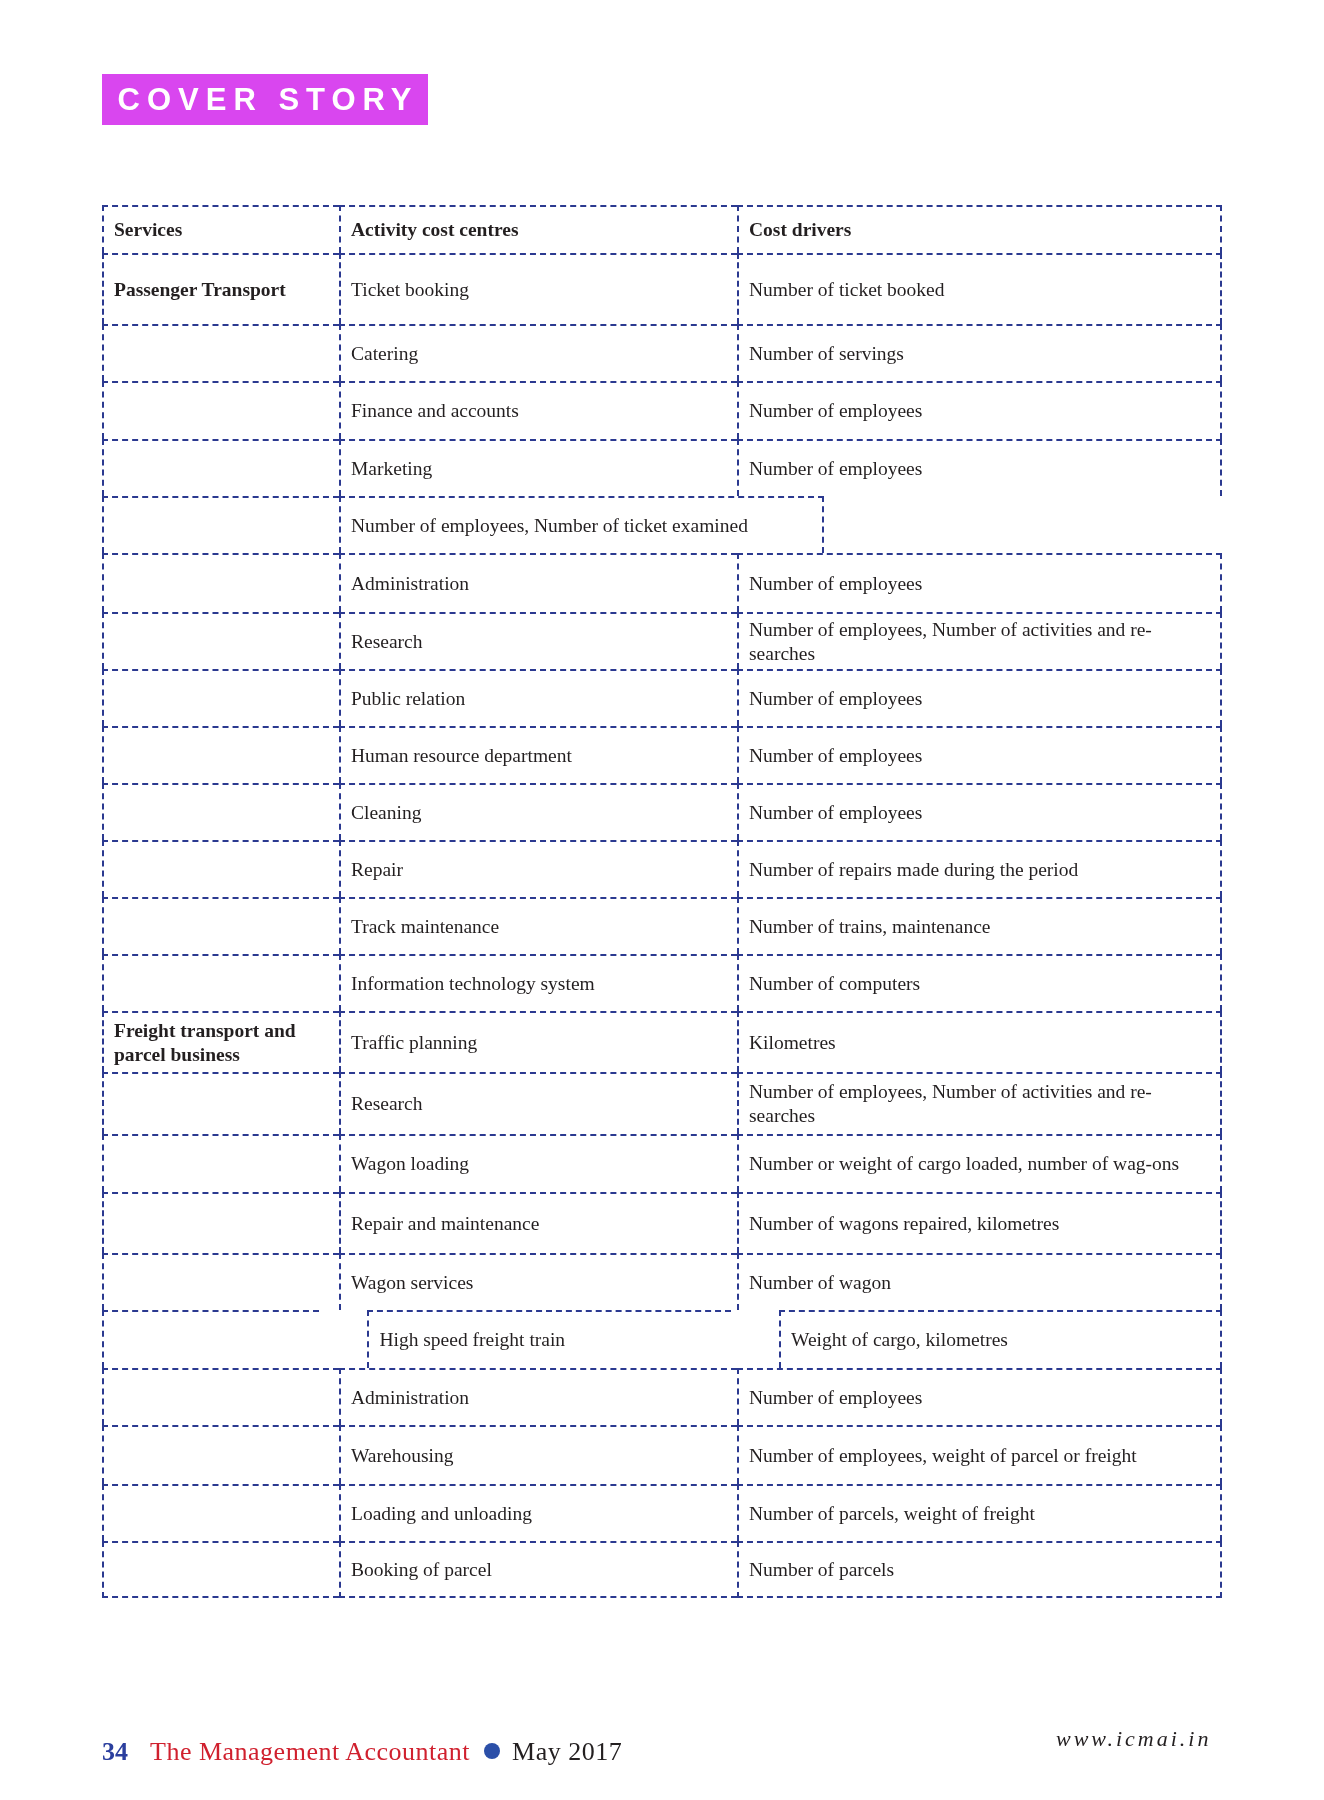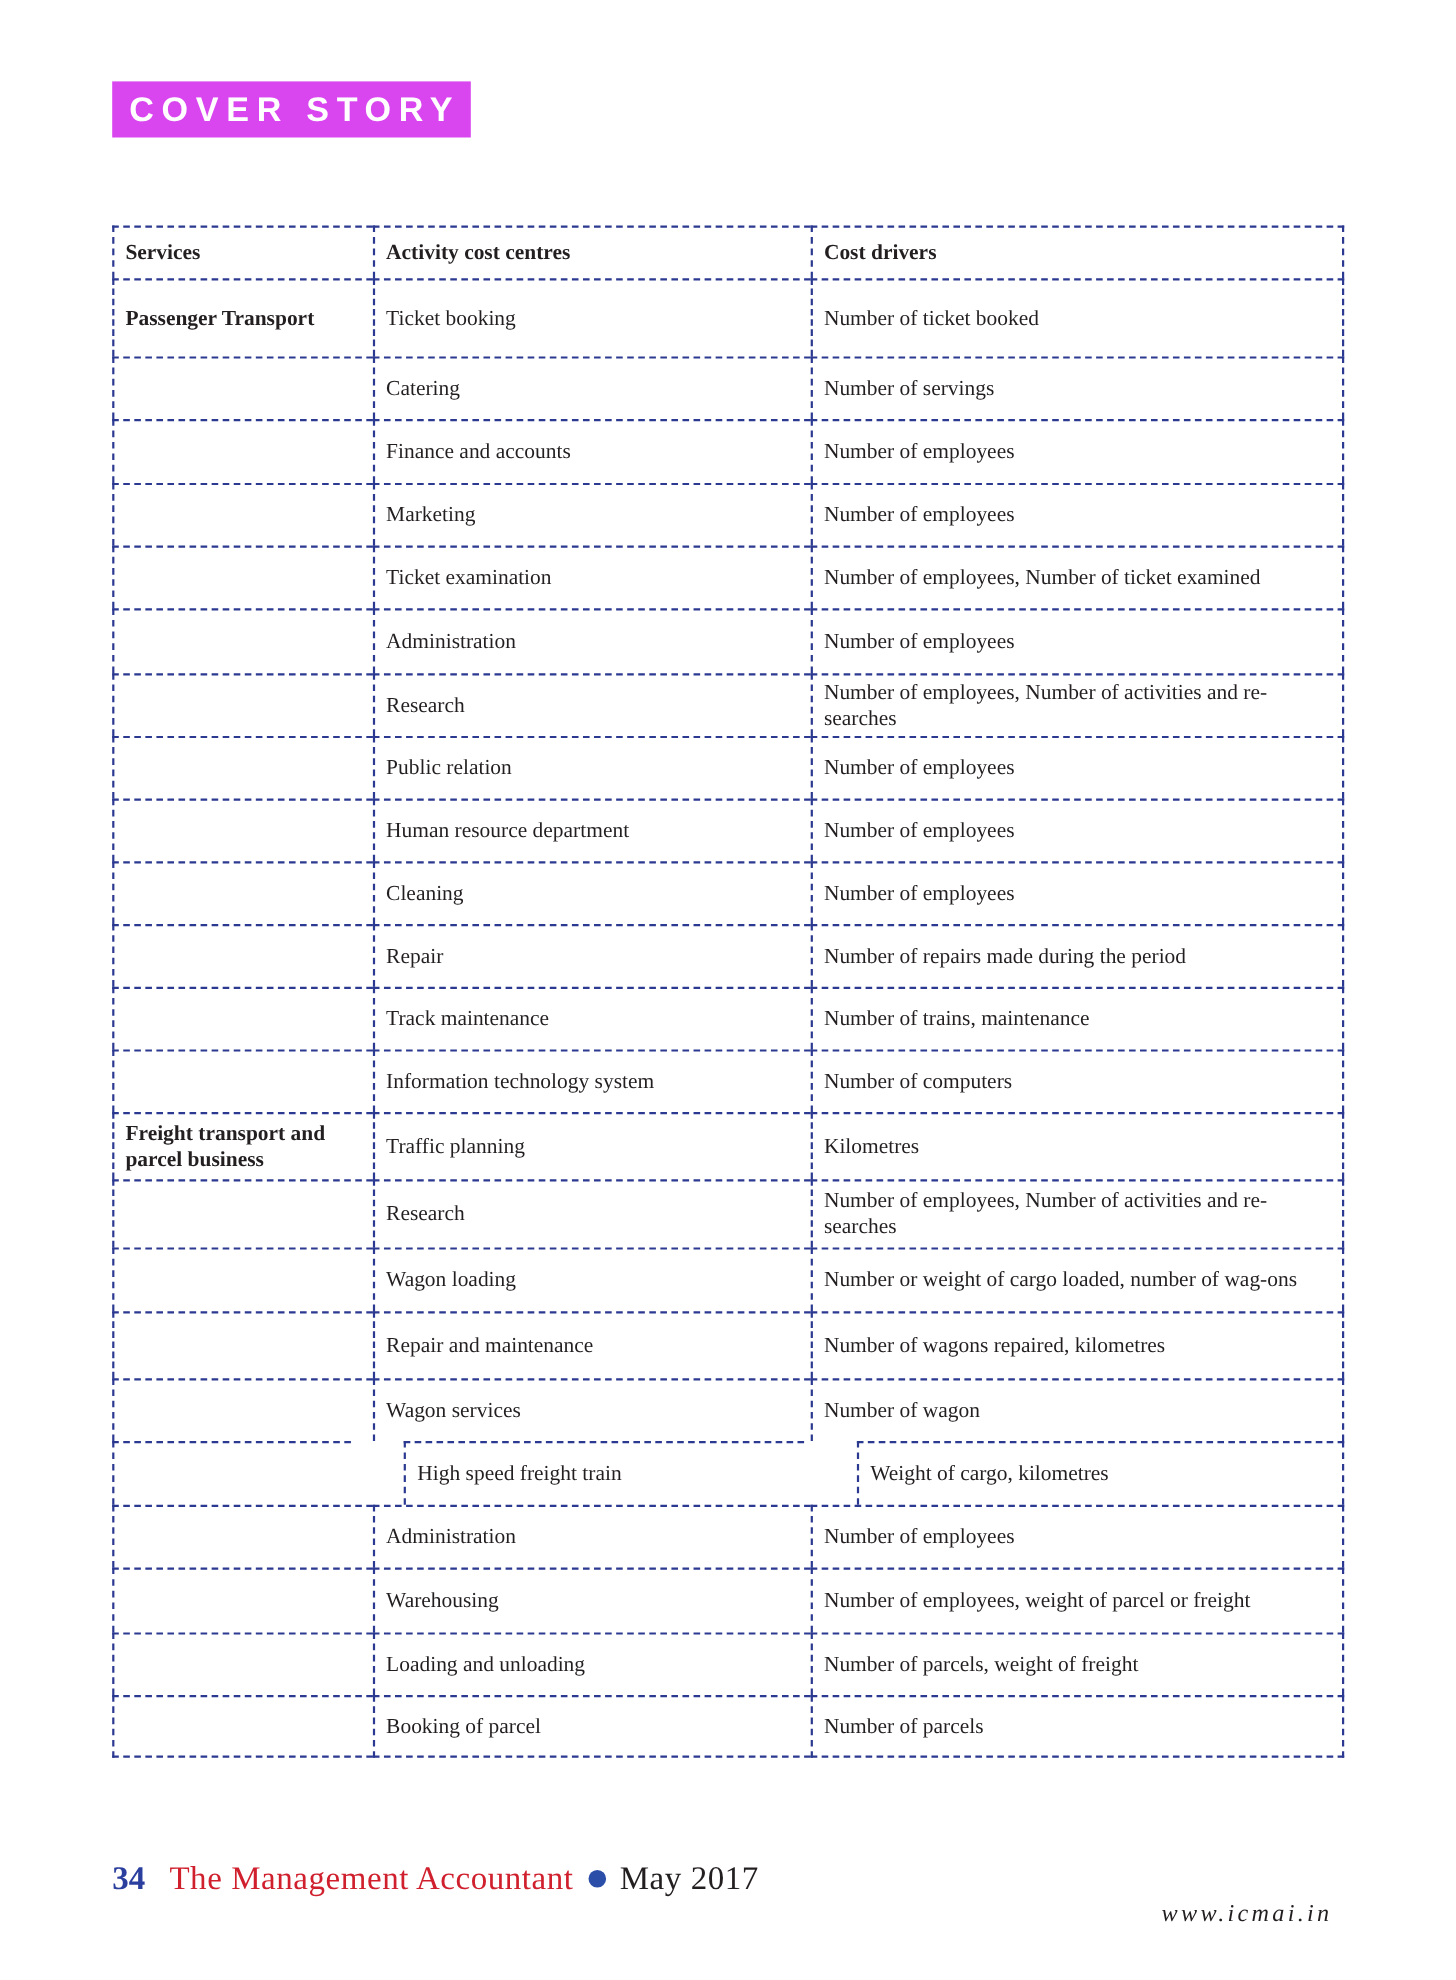--- a/index.html
+++ b/index.html
@@ -12,21 +12,21 @@
   .table { position:absolute; left:102px; top:205px; width:1120px; }
   .row { display:flex; position:relative; box-sizing:border-box; }
   .cell { box-sizing:border-box; display:flex; align-items:center; padding:0 10px;
           font-size:19.5px; line-height:24px; border-left:2px dashed #2b3990;
           border-top:2px dashed #2b3990; }
   .c1 { width:237px; font-weight:bold; }
   .c2 { width:398px; }
   .c3 { width:485px; border-right:2px dashed #2b3990; }
   .row.header .cell { font-weight:bold; }
   .row.last .cell { border-bottom:2px dashed #2b3990; }
-  .footer-left { position:absolute; left:102px; top:1691px; font-size:30px; white-space:nowrap; }
+  .footer-left { position:absolute; left:102px; top:1737px; font-size:26px; white-space:nowrap; }
   .page-num { color:#2b3f9e; font-weight:bold; margin-right:22px; }
   .mag { color:#d0202e; letter-spacing:0.5px; }
   .dot { display:inline-block; width:16px; height:16px; border-radius:50%;
          background:#2b4fa8; margin:0 12px 0 14px; vertical-align:1px; }
   .date { color:#231f20; letter-spacing:0.5px; }
   .url { position:absolute; left:1056px; top:1726px; font-size:22px; font-style:italic;
          letter-spacing:3px; color:#231f20; }
 </style>
 </head>
 <body>
@@ -55,21 +55,20 @@
         <div class="cell c2">Finance and accounts</div>
         <div class="cell c3">Number of employees</div>
       </div>
       <div class="row" style="height: 57px;">
         <div class="cell c1"></div>
         <div class="cell c2">Marketing</div>
         <div class="cell c3">Number of employees</div>
       </div>
       <div class="row" style="height: 57px;">
         <div class="cell c1"></div>
-        <div class="cell c2">Ticket examination</div>
         <div class="cell c3">Number of employees, Number of ticket examined</div>
       </div>
       <div class="row" style="height: 59px;">
         <div class="cell c1"></div>
         <div class="cell c2">Administration</div>
         <div class="cell c3">Number of employees</div>
       </div>
       <div class="row" style="height: 57px;">
         <div class="cell c1"></div>
         <div class="cell c2">Research</div>

